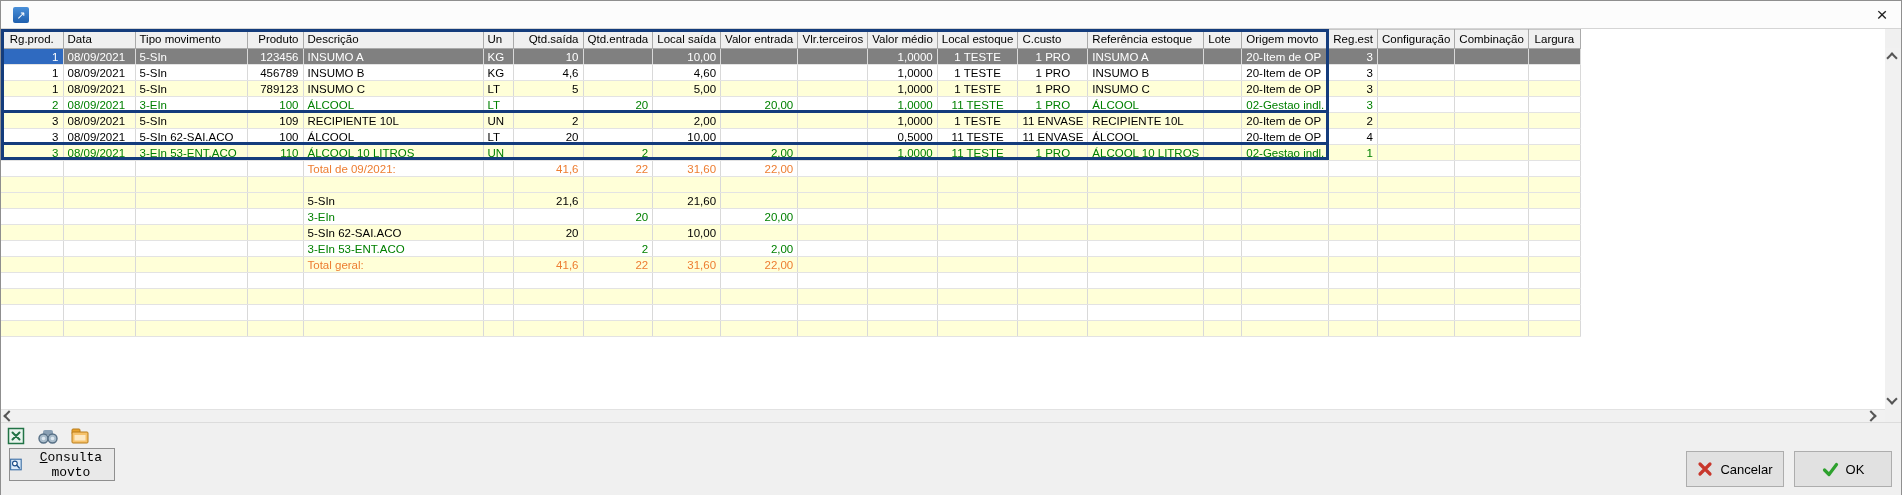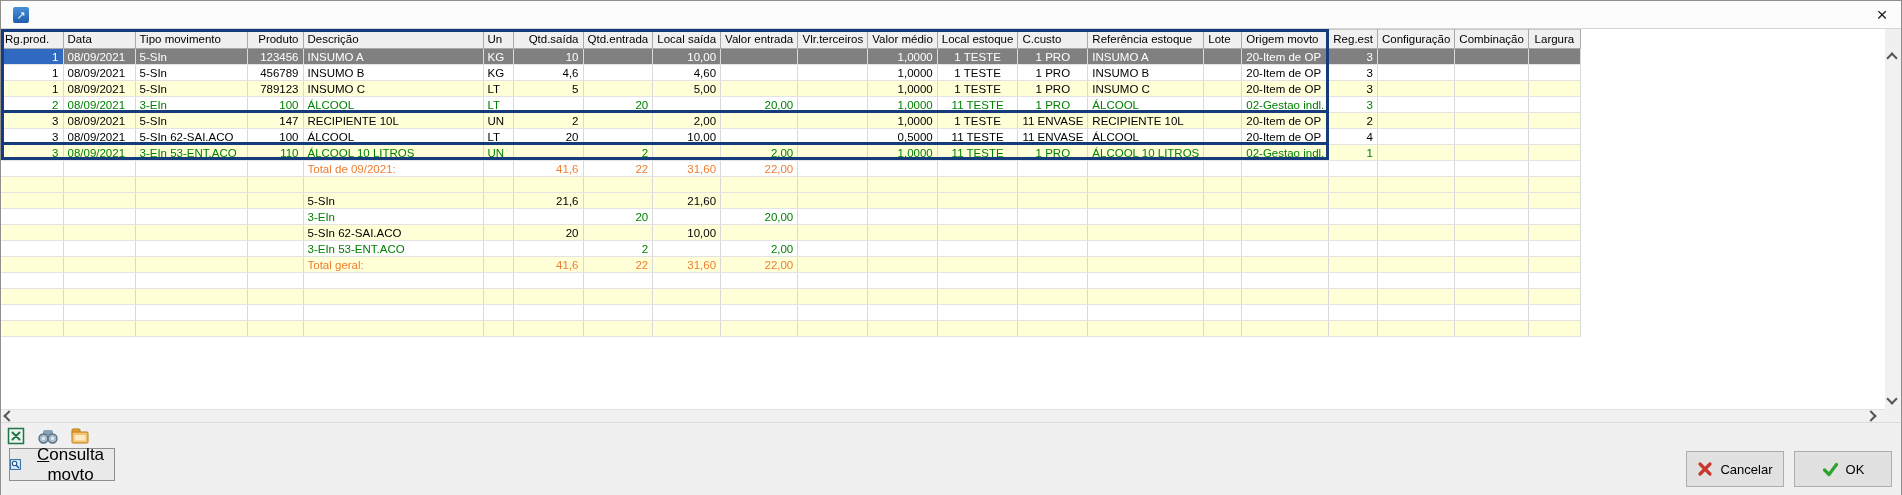--- a/index.html
+++ b/index.html
@@ -52,22 +52,22 @@
   .hscroll .chev.left { position:absolute; left:4px; top:2px; }
   .hscroll .chev.right { position:absolute; right:10px; top:2px; }
 
   
   .footer { position:absolute; top:421px; left:0; right:0; height:73px; background:#f0f0f0;
             border-top:1px solid #dcdcdc; }
   .tool-icons { position:absolute; top:4px; left:6px; display:flex; gap:13px; align-items:center; }
   .tool-icons span { display:inline-flex; cursor:pointer; }
   button { font-family:"Liberation Sans", sans-serif; cursor:pointer; }
   .consulta-btn { position:absolute; left:8px; top:25px; width:106px; height:33px;
-                  background:#e9e9e9; border:1px solid #8f8f8f; font-size:17px;
-                  display:flex; align-items:center; justify-content:center; gap:6px; color:#000; }
+                  background:#e9e9e9; border:1px solid #8f8f8f; font-size:13px;
+                  display:flex; align-items:center; justify-content:center; gap:6px; color:#000;font-family:Liberation Mono, monospace; }
   .accel { text-decoration:underline; }
   .dlg-btn { position:absolute; top:28px; width:98px; height:36px; background:#e1e1e1;
              border:1px solid #adadad; font-size:13px; display:flex; align-items:center;
              justify-content:center; gap:7px; color:#000; }
   .cancel-btn { left:1685px; } .ok-btn { left:1793px; }
 </style>
 </head>
 <body>
 
 <div class="window">
@@ -97,21 +97,21 @@
           <col style="width: 112px;">
           <col style="width: 38px;">
           <col style="width: 82px;">
           <col style="width: 44px;">
           <col style="width: 72px;">
           <col style="width: 72px;">
           <col style="width: 52px;">
         </colgroup>
         <thead>
           <tr>
-            <th style="text-align: left;">Rg.prod.</th>
+            <th style="text-align: center;">Rg.prod.</th>
             <th style="text-align: left;">Data</th>
             <th style="text-align: left;">Tipo movimento</th>
             <th style="text-align: right;">Produto</th>
             <th style="text-align: left;">Descrição</th>
             <th style="text-align: left;">Un</th>
             <th style="text-align: right;">Qtd.saída</th>
             <th style="text-align: right;">Qtd.entrada</th>
             <th style="text-align: right;">Local saída</th>
             <th style="text-align: right;">Valor entrada</th>
             <th style="text-align: right;">Vlr.terceiros</th>
@@ -217,21 +217,21 @@
             <td style="text-align: left;">02-Gestao indl.</td>
             <td style="text-align: right;">3</td>
             <td style="text-align: left;"></td>
             <td style="text-align: left;"></td>
             <td style="text-align: left;"></td>
           </tr>
           <tr class="bg-alt c-default">
             <td style="text-align: right;">3</td>
             <td style="text-align: left;">08/09/2021</td>
             <td style="text-align: left;">5-SIn</td>
-            <td style="text-align: right;">147</td>
+            <td style="text-align: right;">109</td>
             <td style="text-align: left;">RECIPIENTE 10L</td>
             <td style="text-align: left;">UN</td>
             <td style="text-align: right;">2</td>
             <td style="text-align: right;"></td>
             <td style="text-align: right;">2,00</td>
             <td style="text-align: right;"></td>
             <td style="text-align: right;"></td>
             <td style="text-align: right;">1,0000</td>
             <td style="text-align: center;">1 TESTE</td>
             <td style="text-align: center;">11 ENVASE</td>

